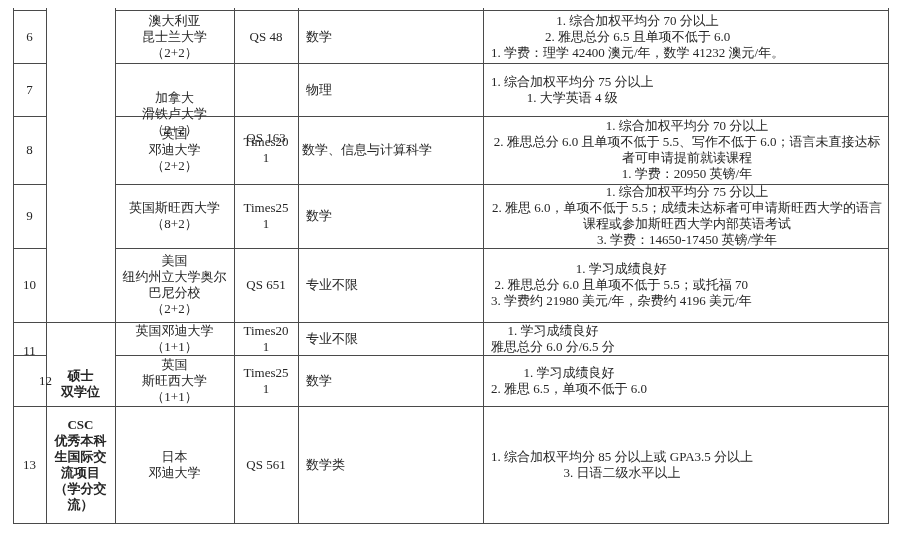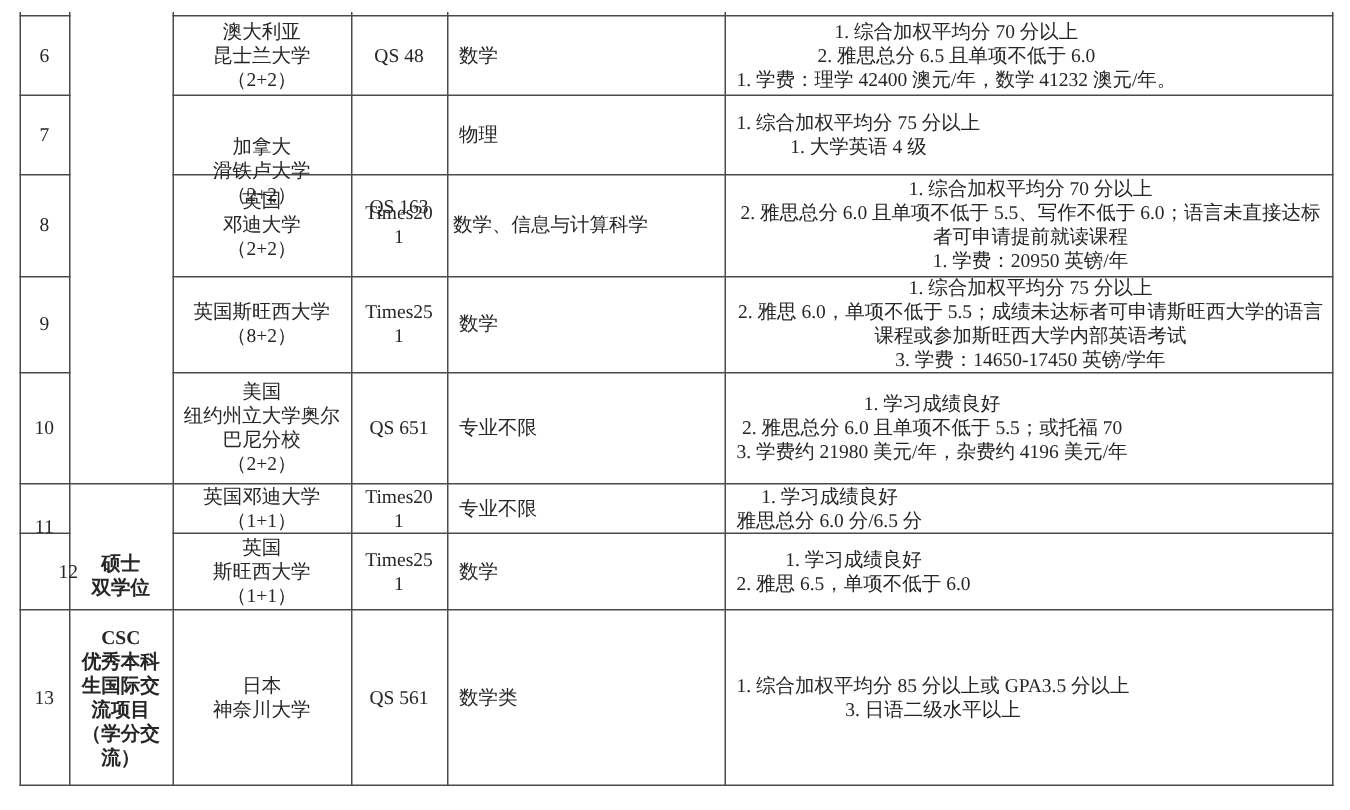--- a/index.html
+++ b/index.html
@@ -118,20 +118,20 @@
 斯旺西大学
 （1+1）</div>
     <div class="cell" style="left:234px;top:355px;width:64px;height:51px;">Times25
 1</div>
     <div class="cell lft" style="left:298px;top:355px;width:185px;height:51px;">数学</div>
     <div class="cell lft" style="left:483px;top:355px;width:405px;height:51px;">1. 学习成绩良好
 2. 雅思 6.5，单项不低于 6.0</div>
 
     <div class="cell" style="left:13px;top:406px;width:33px;height:117px;">13</div>
     <div class="cell" style="left:115px;top:406px;width:119px;height:117px;">日本
-神奈川大学</div>
+邓迪大学</div>
     <div class="cell" style="left:234px;top:406px;width:64px;height:117px;">QS 561</div>
     <div class="cell lft" style="left:298px;top:406px;width:185px;height:117px;">数学类</div>
     <div class="cell lft" style="left:483px;top:406px;width:405px;height:117px;">1. 综合加权平均分 85 分以上或 GPA3.5 分以上
 3. 日语二级水平以上</div>
 
   </div>
 </div>
 
 </body></html>

